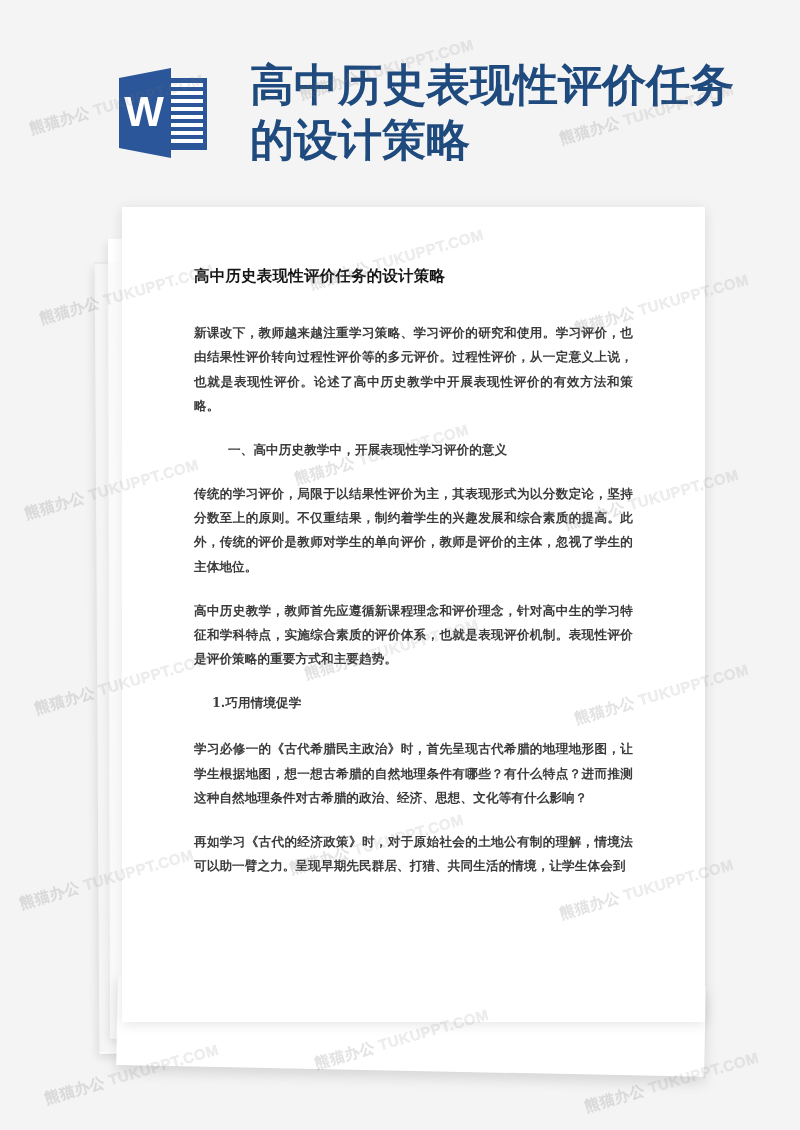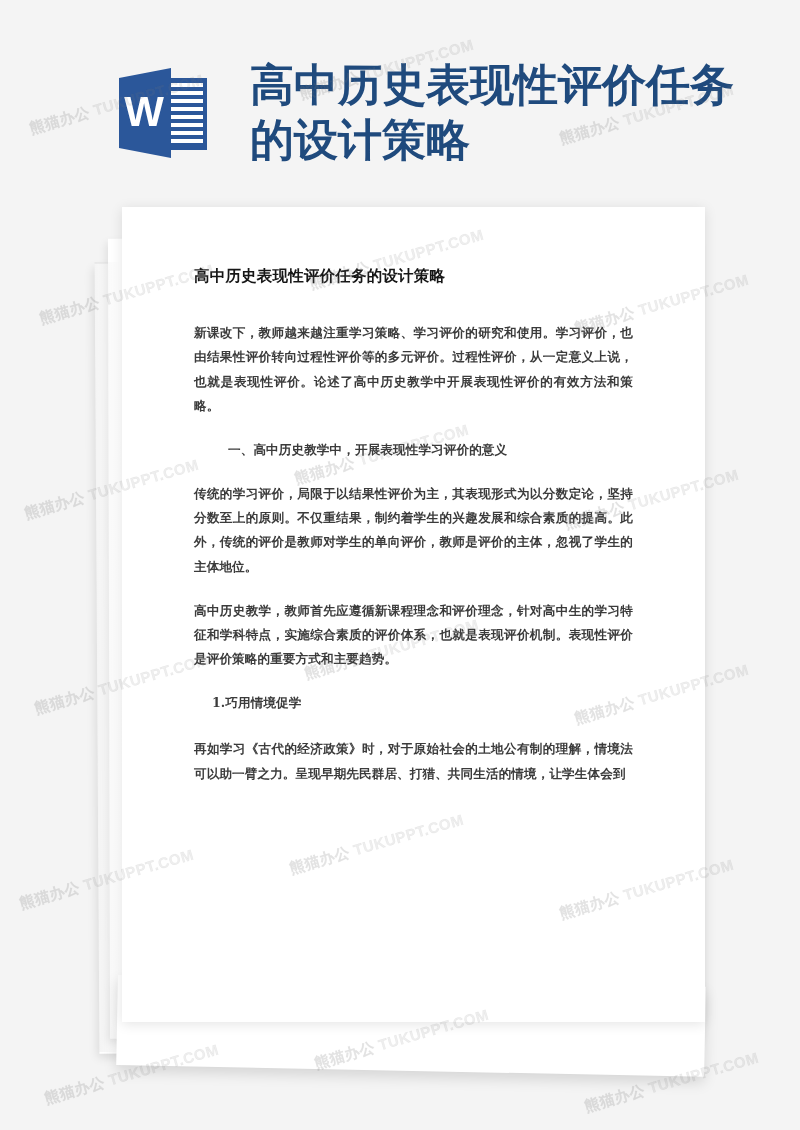--- a/index.html
+++ b/index.html
@@ -187,20 +187,21 @@
   <div class="page-main">
     <div class="page-inner">
 
       <div class="doc-heading">高中历史表现性评价任务的设计策略</div>
 
       <p class="para">新课改下，教师越来越注重学习策略、学习评价的研究和使用。学习评价，也由结果性评价转向过程性评价等的多元评价。过程性评价，从一定意义上说，也就是表现性评价。论述了高中历史教学中开展表现性评价的有效方法和策略。</p>
       <p class="para section">一、高中历史教学中，开展表现性学习评价的意义</p>
       <p class="para">传统的学习评价，局限于以结果性评价为主，其表现形式为以分数定论，坚持分数至上的原则。不仅重结果，制约着学生的兴趣发展和综合素质的提高。此外，传统的评价是教师对学生的单向评价，教师是评价的主体，忽视了学生的主体地位。</p>
       <p class="para">高中历史教学，教师首先应遵循新课程理念和评价理念，针对高中生的学习特征和学科特点，实施综合素质的评价体系，也就是表现评价机制。表现性评价是评价策略的重要方式和主要趋势。</p>
       <p class="para subsection">1.巧用情境促学</p>
+      <p class="para">学习必修一的《古代希腊民主政治》时，首先呈现古代希腊的地理地形图，让学生根据地图，想一想古希腊的自然地理条件有哪些？有什么特点？进而推测这种自然地理条件对古希腊的政治、经济、思想、文化等有什么影响？</p>
       <p class="para">再如学习《古代的经济政策》时，对于原始社会的土地公有制的理解，情境法可以助一臂之力。呈现早期先民群居、打猎、共同生活的情境，让学生体会到</p>
 
     </div>
   </div>
 </div>
 
 <div class="header">
 
   <div class="word-icon">
     <svg width="96" height="100" viewBox="0 0 96 100" xmlns="http://www.w3.org/2000/svg">

